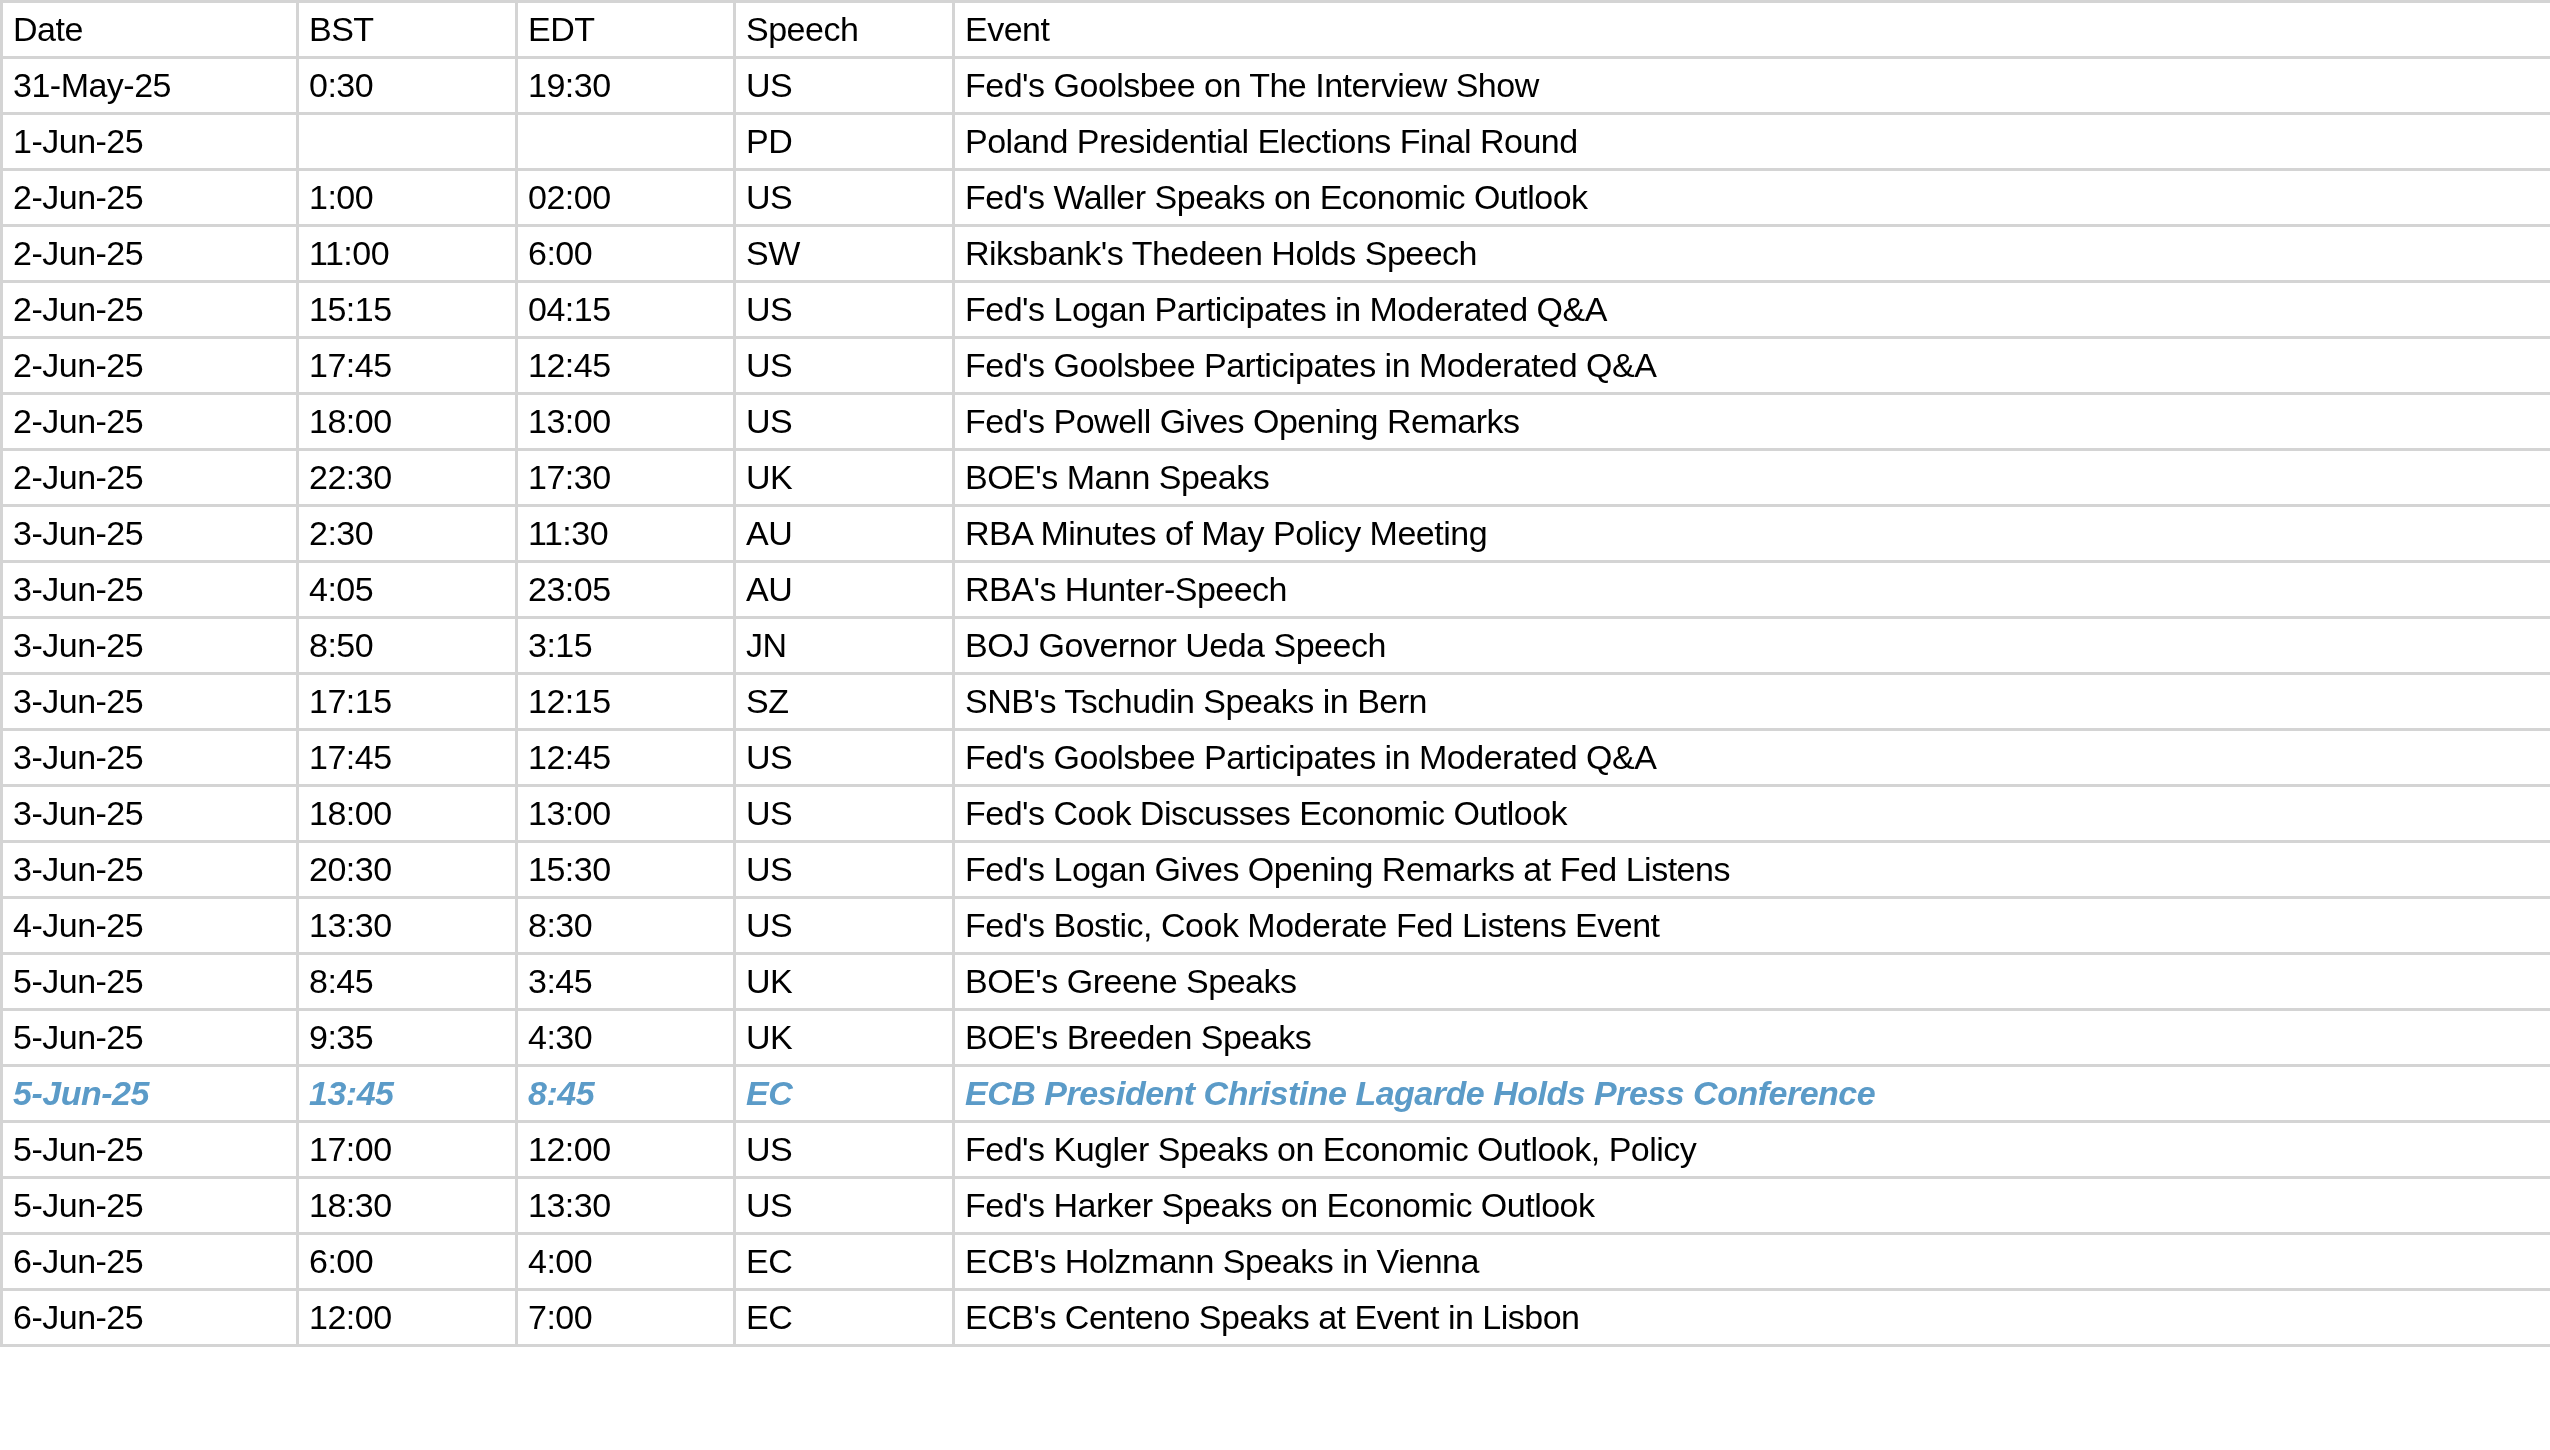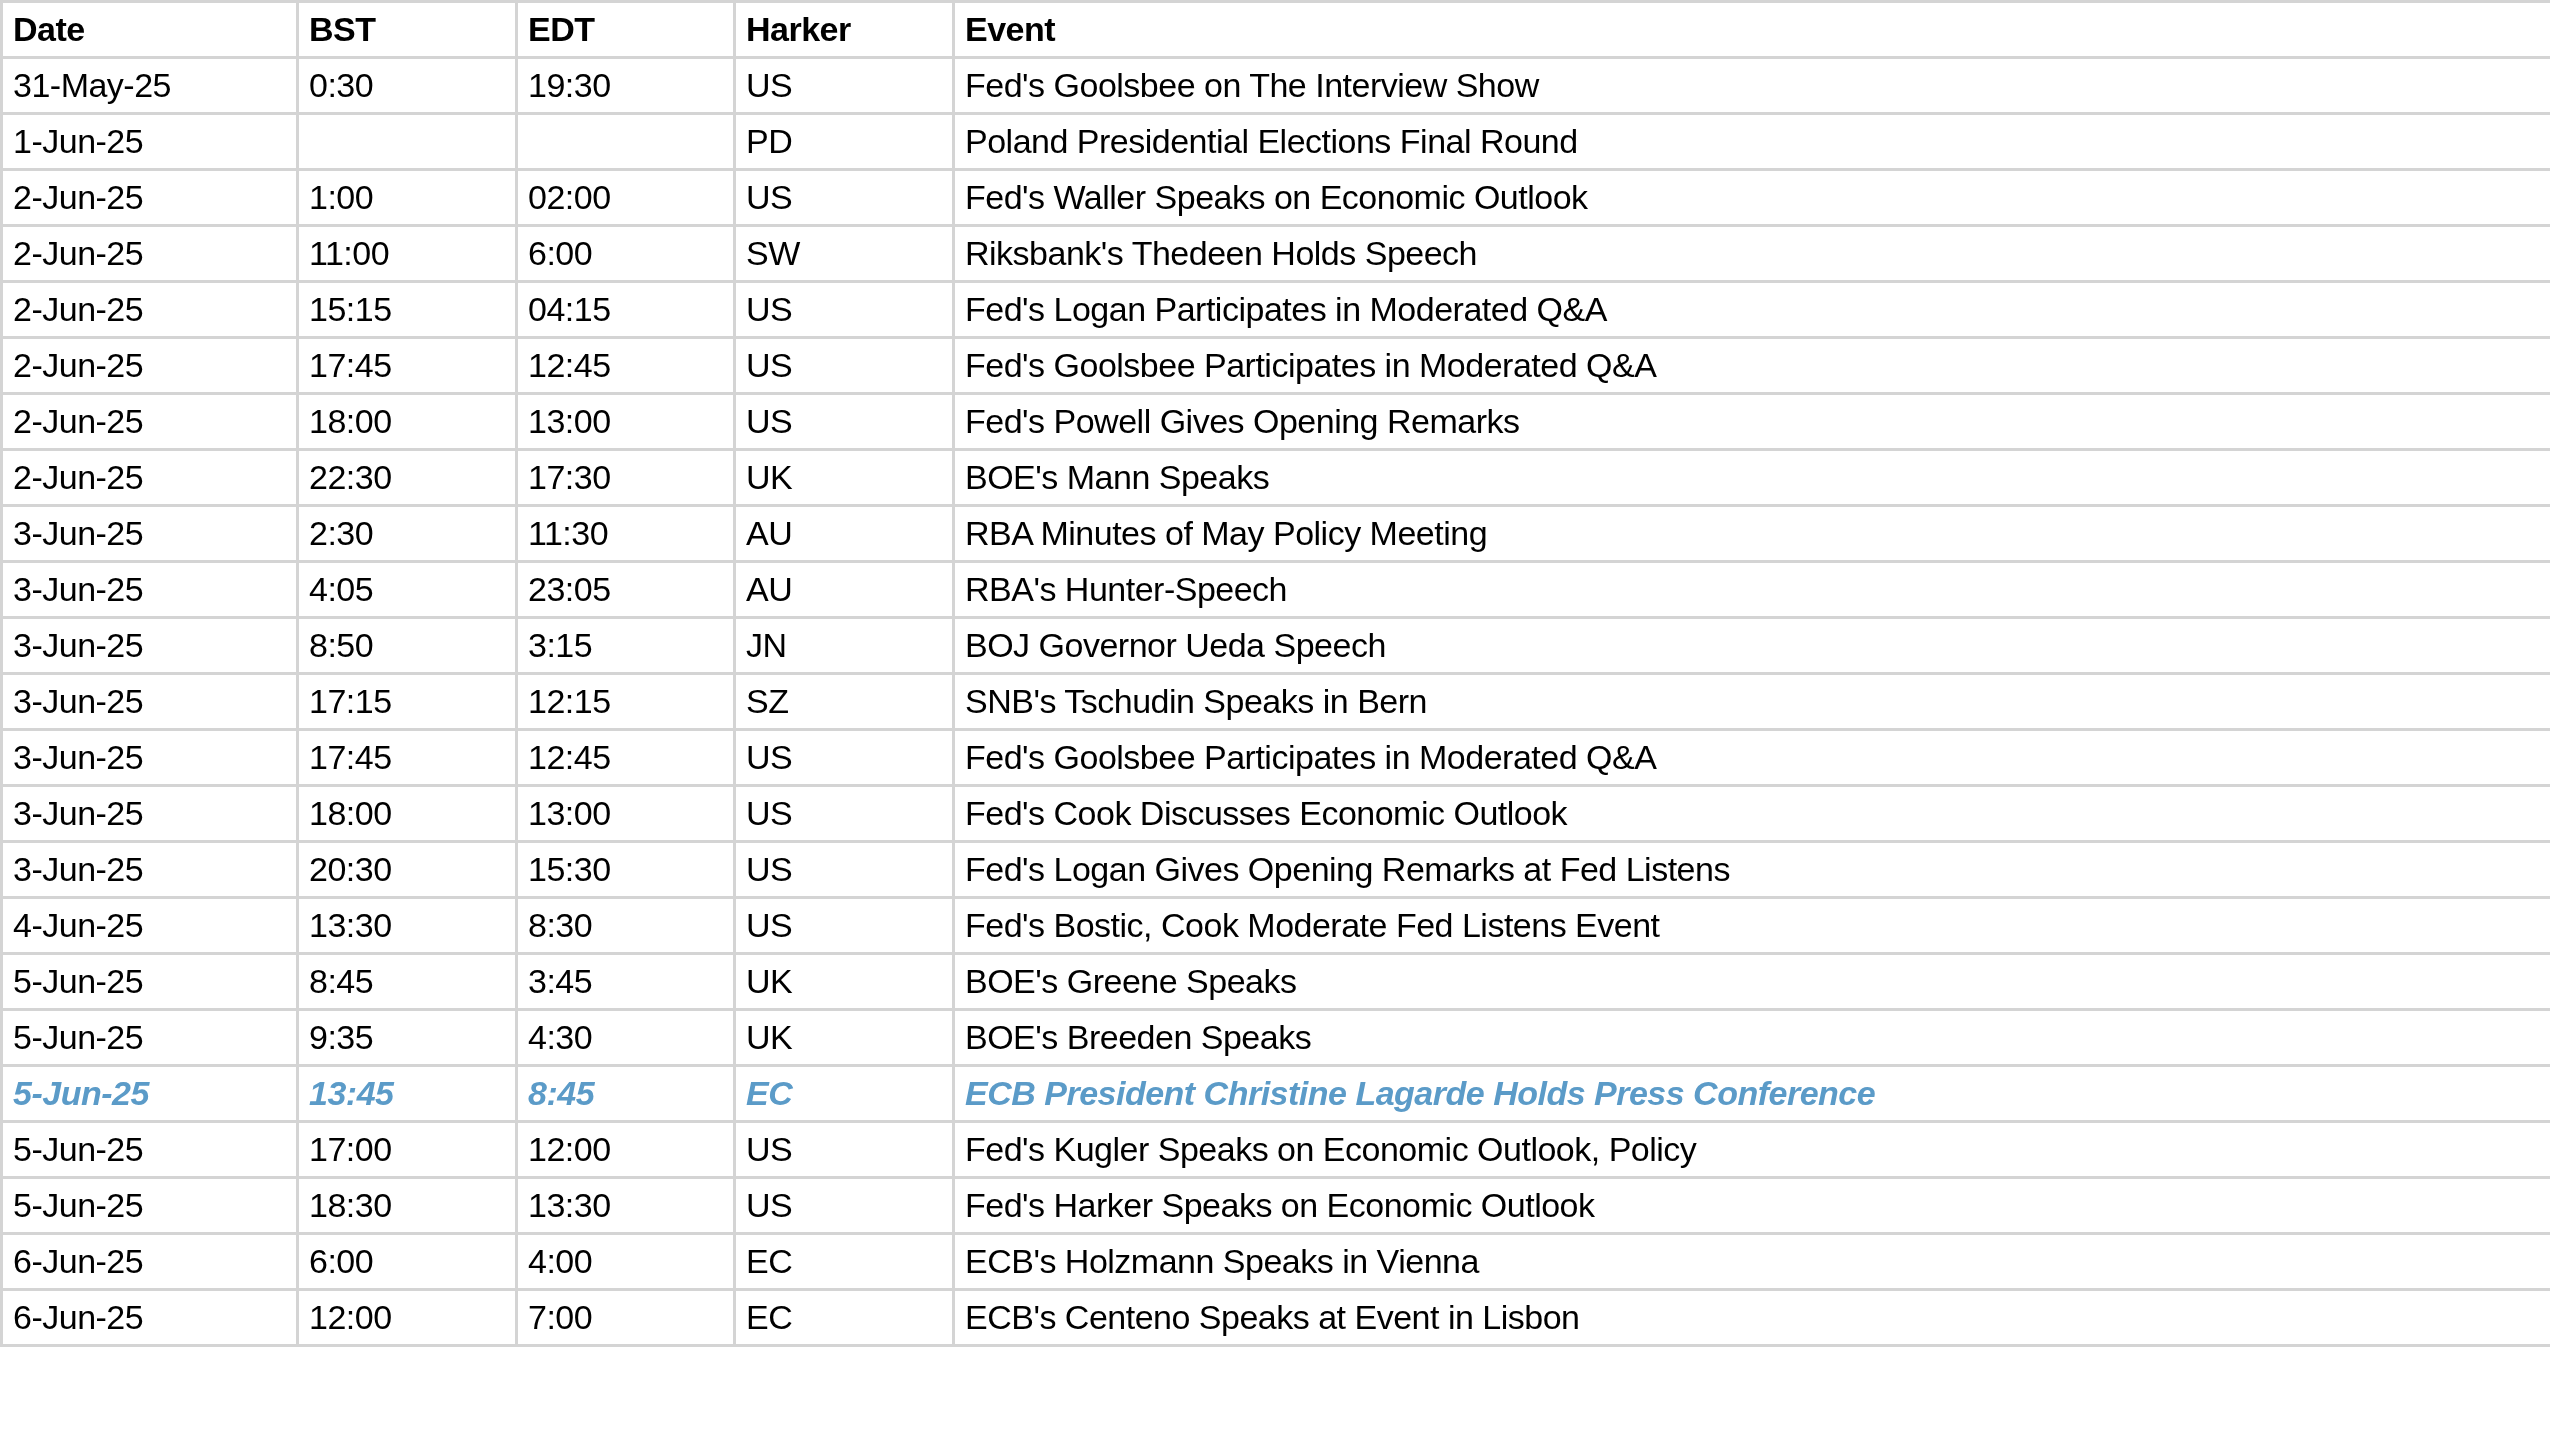--- a/index.html
+++ b/index.html
@@ -27,21 +27,21 @@
     padding: 0 0 0 10px;
     font-size: 34px;
     line-height: 53px;
     text-align: left;
     vertical-align: middle;
     white-space: nowrap;
     overflow: hidden;
     letter-spacing: -0.5px;
   }
   #calendar th {
-    font-weight: bold;
+    font-weight: normal;
   }
   #calendar tr.highlight td {
     color: #5b9bc8;
     font-weight: bold;
     font-style: italic;
   }
   col.c-date { width: 296px; }
   col.c-bst { width: 219px; }
   col.c-edt { width: 218px; }
   col.c-country { width: 219px; }
@@ -56,21 +56,21 @@
       <col class="c-bst">
       <col class="c-edt">
       <col class="c-country">
       <col class="c-event">
   </colgroup>
   <thead>
     <tr>
       <th>Date</th>
       <th>BST</th>
       <th>EDT</th>
-      <th>Harker</th>
+      <th>Speech</th>
       <th>Event</th>
     </tr>
   </thead>
   <tbody id="rows">
       <tr>
     <td>31-May-25</td>
     <td>0:30</td>
     <td>19:30</td>
     <td>US</td>
     <td>Fed's Goolsbee on The Interview Show</td>

